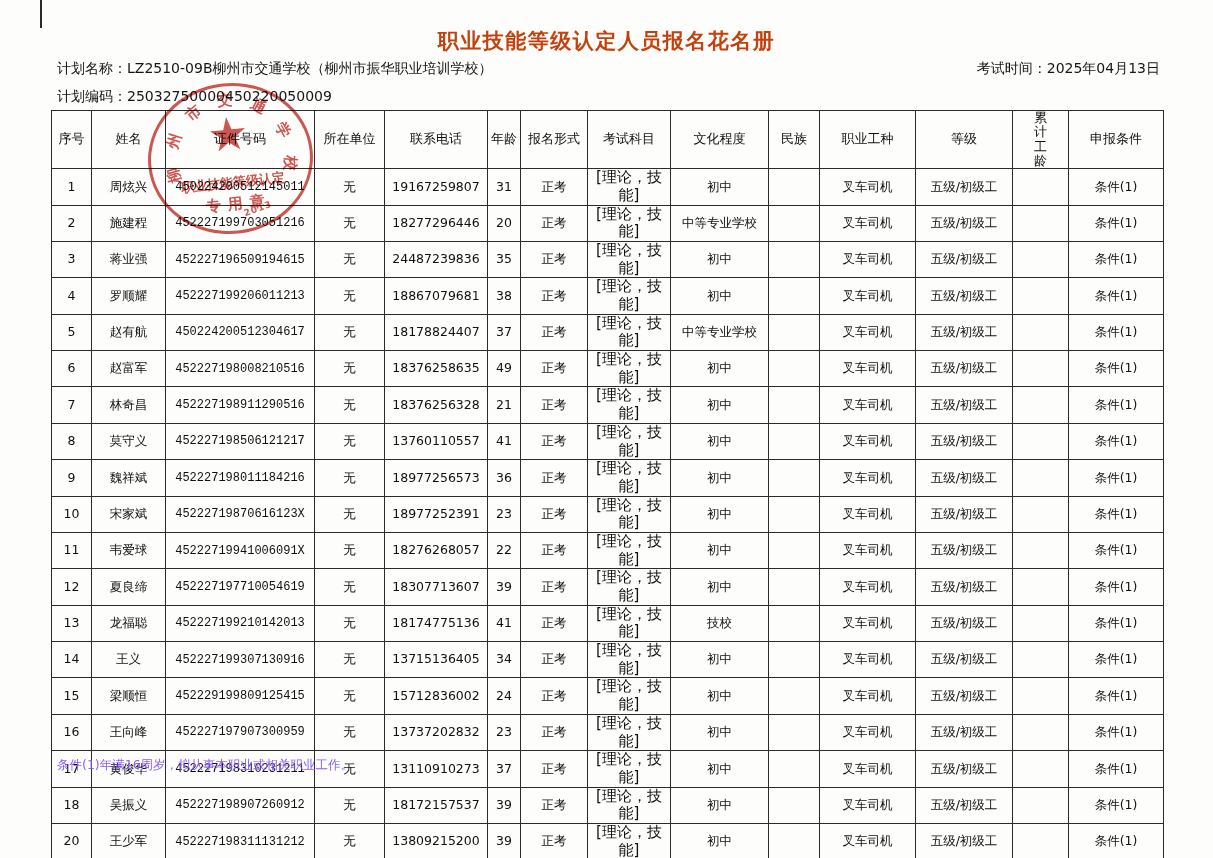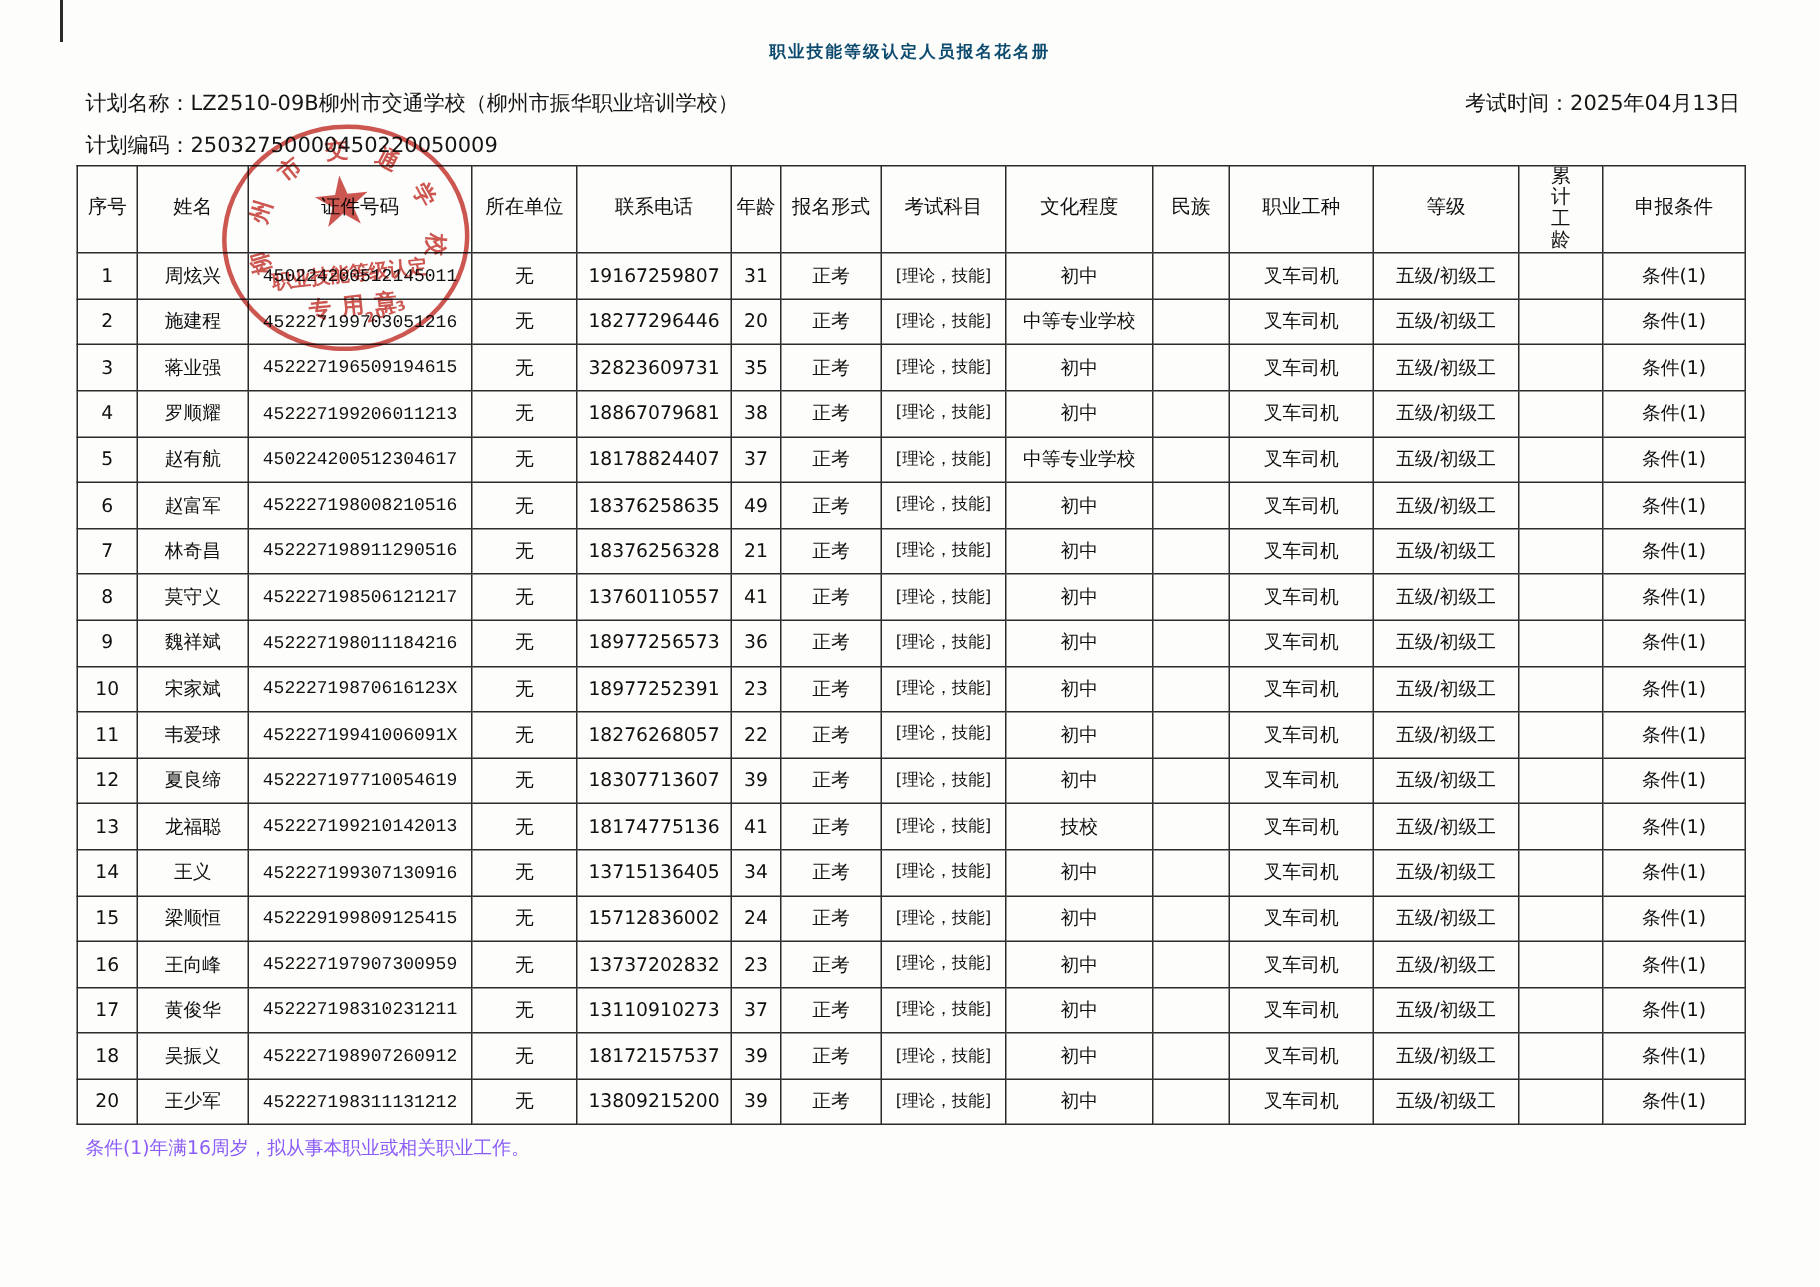--- a/index.html
+++ b/index.html
@@ -4,41 +4,41 @@
 <style>
   html,body{margin:0;padding:0;}
   body{
     width:1213px;height:858px;position:relative;overflow:hidden;
     background:#fdfdfc;color:#111;
     font-family:"DejaVu Sans", sans-serif;
   }
   .scan-edge{position:absolute;left:40px;top:0;width:2px;height:28px;background:#2a2a2a;}
   .title{
     position:absolute;top:27px;left:0;width:1213px;text-align:center;
-    font-size:11px;font-weight:bold;letter-spacing:1.5px;color:#0c4a6e;
+    font-size:21px;font-weight:bold;letter-spacing:1.5px;color:#c2410c;
   }
   .meta{position:absolute;font-size:14px;color:#151515;white-space:nowrap;}
   .meta-plan-name{left:57px;top:60px;}
   .meta-plan-code{left:57px;top:88px;}
   .meta-exam-time{right:53px;top:60px;}
 
   table.roster{
     position:absolute;left:51px;top:110px;width:1112px;
     border-collapse:collapse;table-layout:fixed;
     font-size:12.5px;color:#101010;
   }
   .roster th,.roster td{
     border:1px solid #2b2b2b;text-align:center;vertical-align:middle;
     padding:0 2px;overflow:hidden;
   }
   .roster thead th{height:29px;font-weight:normal;font-size:13px;line-height:1.1;}
   .roster thead th:nth-child(13){padding:0 19px;} 
   .roster tbody td{height:29.6px;line-height:1.18;}
   .roster tbody td:nth-child(3){font-size:12px;font-family:Liberation Mono, monospace;} 
-  .roster tbody td:nth-child(8){word-break:break-all;padding:0 8px;font-size:11px;margin-top:48px;} 
+  .roster tbody td:nth-child(8){word-break:break-all;padding:0 8px;font-size:15px;margin-top:48px;} 
 
   .footnote{position:absolute;left:57px;top:757px;font-size:12.5px;color:#8b5cf6;text-align:center;}
 
   
   .stamp{
     position:absolute;left:148px;top:83px;width:159px;height:145px;
     border:3.5px solid #c3312a;border-radius:50%;
     transform:rotate(-6deg);
     color:#c3312a;opacity:.82;mix-blend-mode:multiply;
     z-index:6;pointer-events:none;
@@ -143,21 +143,21 @@
         <td>叉车司机</td>
         <td>五级/初级工</td>
         <td></td>
         <td>条件(1)</td>
       </tr>
       <tr>
         <td>3</td>
         <td>蒋业强</td>
         <td>452227196509194615</td>
         <td>无</td>
-        <td>32823609731</td>
+        <td>24487239836</td>
         <td>35</td>
         <td>正考</td>
         <td>[理论，技能]</td>
         <td>初中</td>
         <td></td>
         <td>叉车司机</td>
         <td>五级/初级工</td>
         <td></td>
         <td>条件(1)</td>
       </tr>

